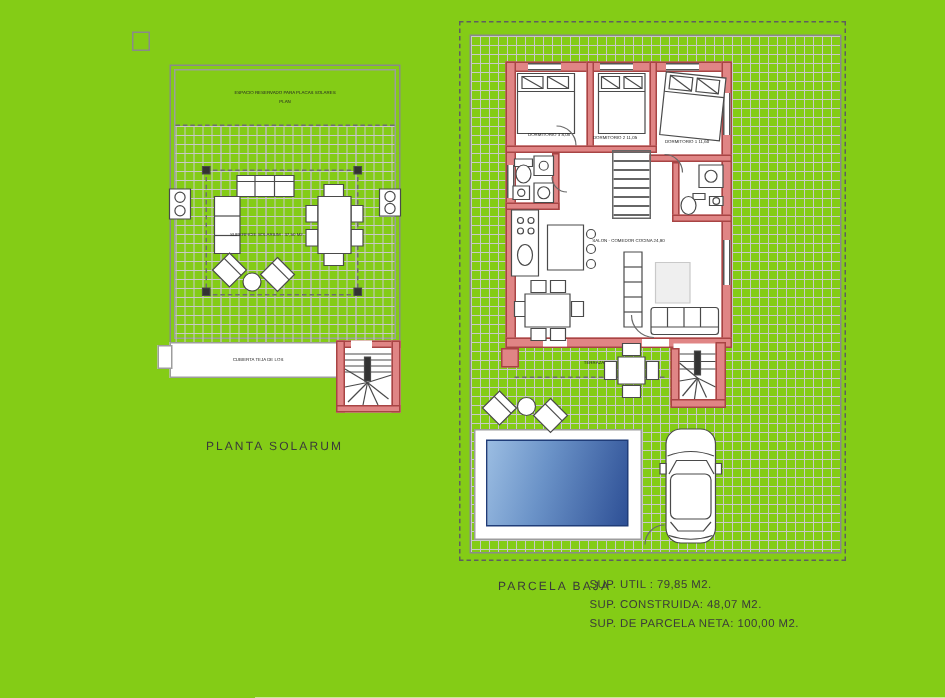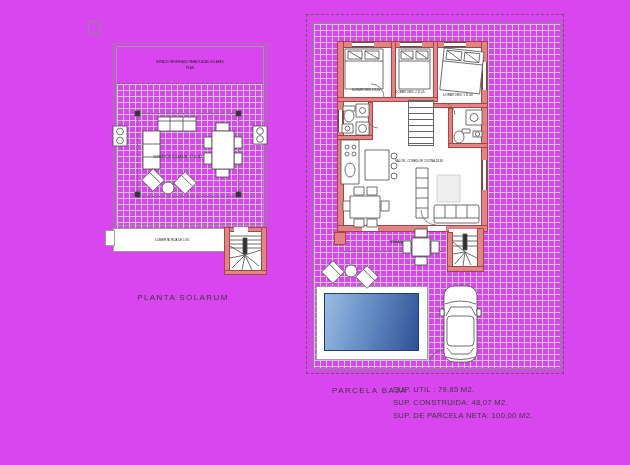--- a/index.html
+++ b/index.html
@@ -1,16 +1,16 @@
 <!DOCTYPE html>
 <html><head>
 <meta charset="utf-8">
 <style>
   html,body{margin:0;padding:0;background:#fff;}
-  .page{position:relative;width:630px;height:465px;background:#d946ef;
+  .page{position:relative;width:630px;height:465px;background:#84cc16;
         font-family:"Liberation Sans",sans-serif;overflow:hidden;}
   .b{position:absolute;box-sizing:border-box;border:1px solid #8a8a8a;}
   .b2{position:absolute;box-sizing:border-box;border:1px solid #9d9d9d;}
   .dash{position:absolute;box-sizing:border-box;border:1px dashed #6e6e6e;}
   .dashdot{position:absolute;box-sizing:border-box;border:1px dashed #5f5f5f;}
   .grid{position:absolute;background-image:
       linear-gradient(to right,#c9c9c9 1px,transparent 1px),
       linear-gradient(to bottom,#c9c9c9 1px,transparent 1px),
       linear-gradient(to right,#a0a0a0 1px,transparent 1px),
       linear-gradient(to bottom,#a0a0a0 1px,transparent 1px);

